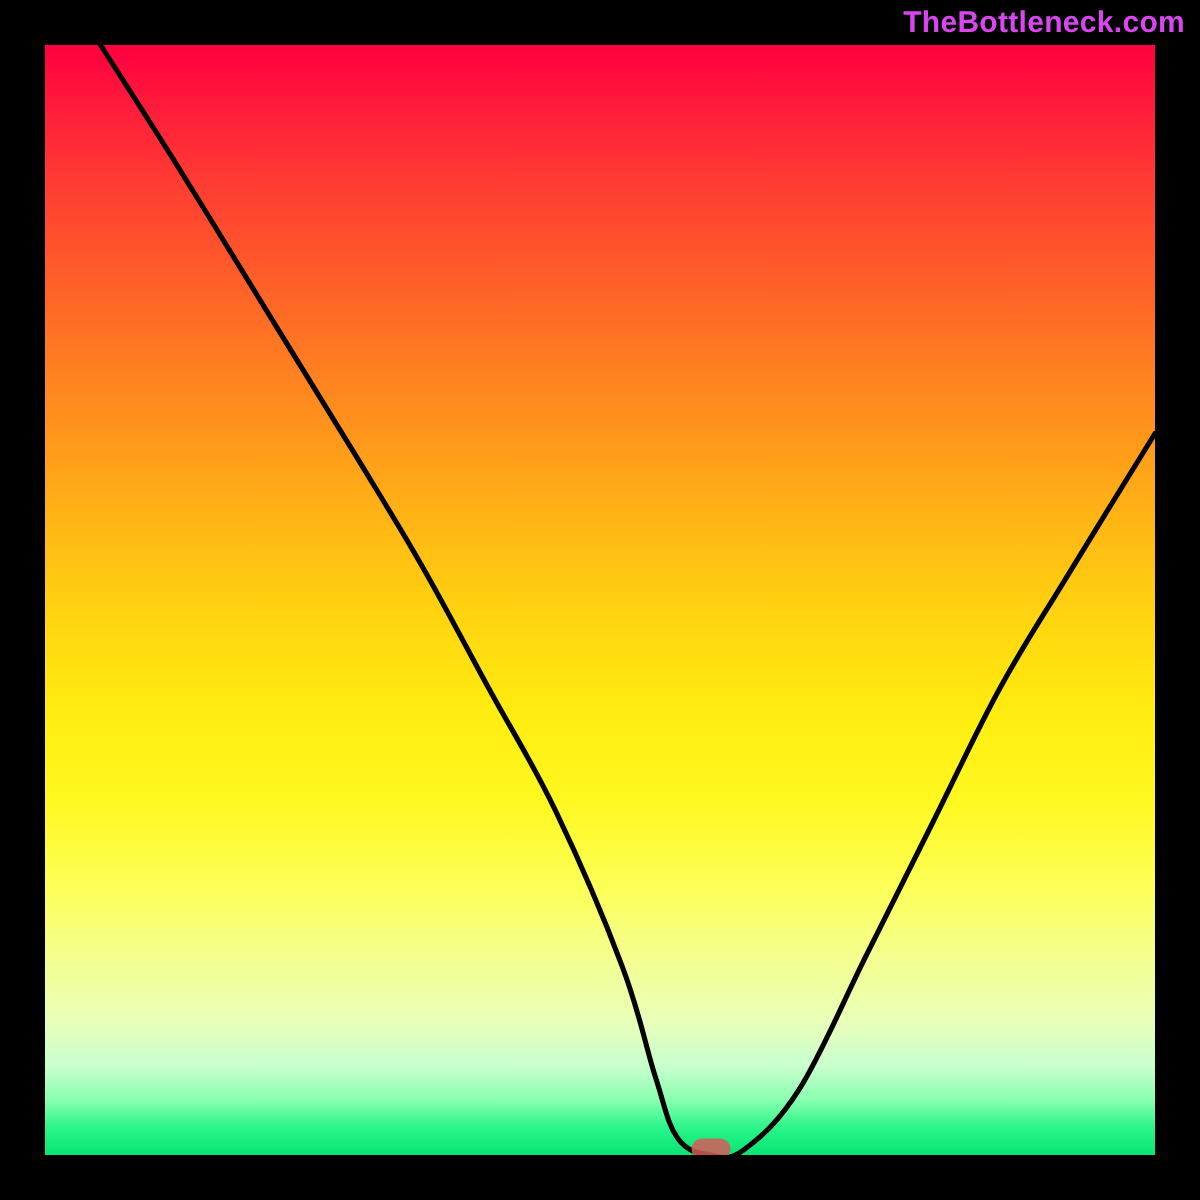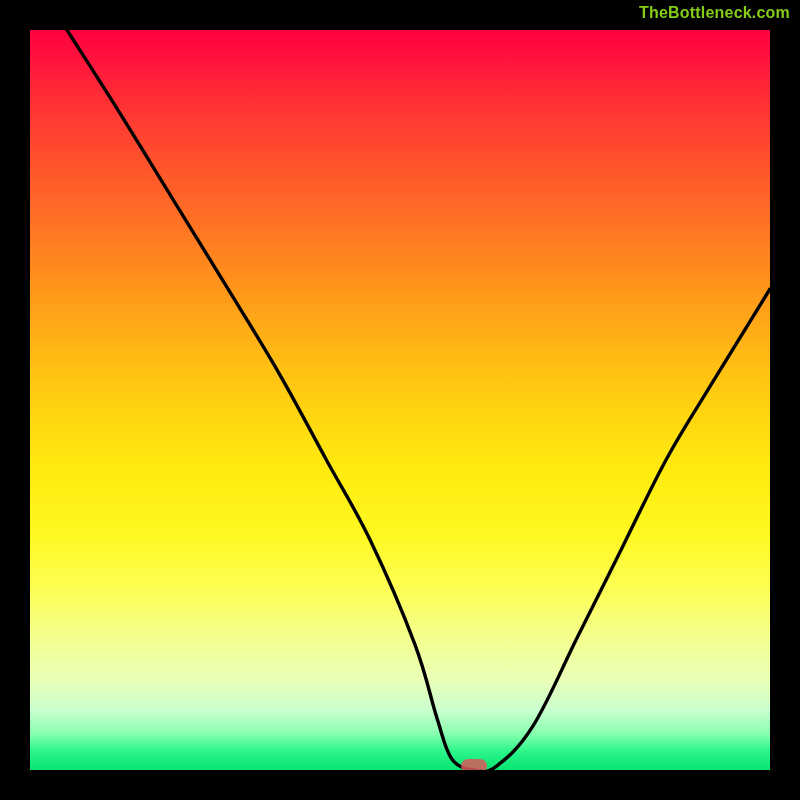--- a/index.html
+++ b/index.html
@@ -14,22 +14,22 @@
   .frame {
     position: relative;
     width: 800px;
     height: 800px;
     background: #000;
   }
   .watermark {
     position: absolute;
     top: 4px;
     right: 10px;
-    color: #84cc16;
-    font-size: 16px;
+    color: #d946ef;
+    font-size: 20px;
     font-weight: 600;
     letter-spacing: 0.2px;
     z-index: 10;
   }
   .plot-outer {
     position: absolute;
     left: 30px;
     top: 30px;
     width: 740px;
     height: 740px;

